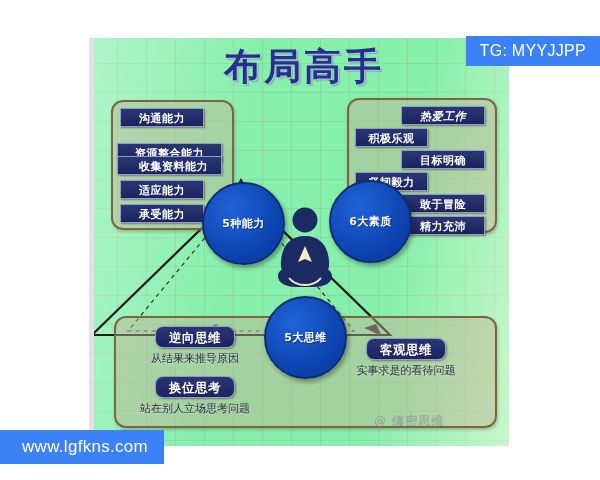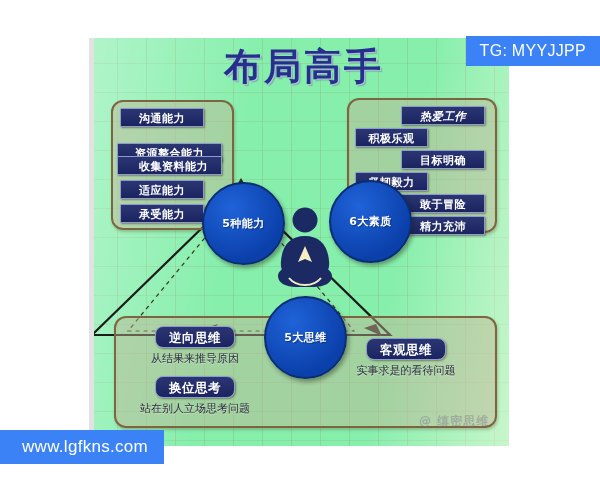--- a/index.html
+++ b/index.html
@@ -155,21 +155,20 @@
   #weibo-watermark {
     position: absolute;
     left: 280px;
     top: 375px;
     font-family: "DejaVu Sans", "Liberation Sans", sans-serif;
     font-size: 12px;
     font-weight: bold;
     color: rgba(120,120,135,0.42);
     white-space: nowrap;
     letter-spacing: 1px;
-    margin-left: 45px;
   }
 
   .corner-tag {
     position: absolute;
     background: #3b82f6;
     color: #ffffff;
     font-family: "Liberation Sans", sans-serif;
     font-size: 16px;
     letter-spacing: 0.3px;
     padding: 6px 14px;

